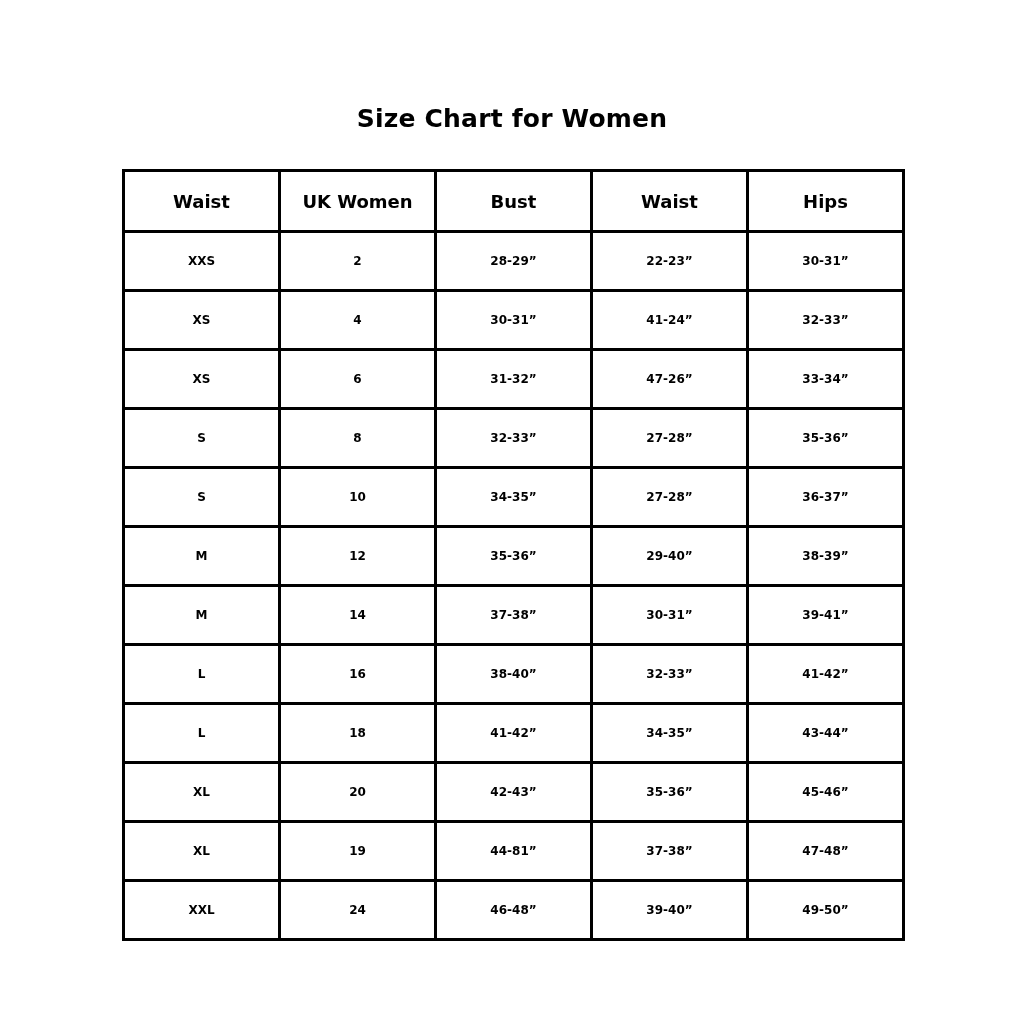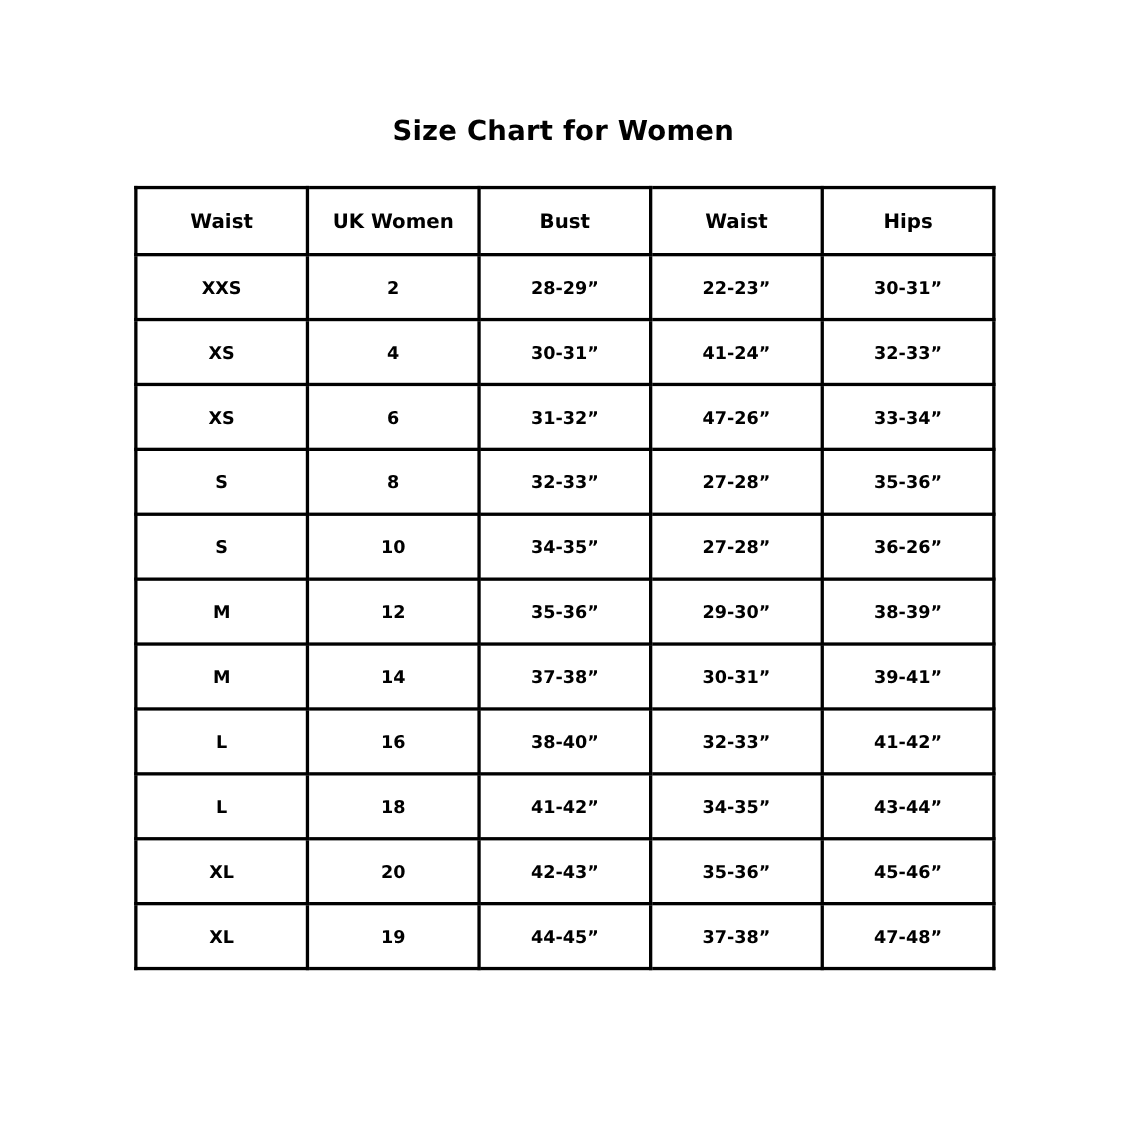--- a/index.html
+++ b/index.html
@@ -49,21 +49,21 @@
     font-weight: bold;
     color: #000;
     padding: 0;
   }
   table.size-table thead th {
     height: 58px;
     font-size: 18px;
   }
   table.size-table tbody td {
     height: 56px;
-    font-size: 16px;
+    font-size: 12px;
   }
   
   col.c0 { width: 156px; }
   col.c1 { width: 156px; }
   col.c2 { width: 156px; }
   col.c3 { width: 156px; }
   col.c4 { width: 156px; }
 </style>
 </head>
 <body>
@@ -117,27 +117,27 @@
           <td>8</td>
           <td>32-33”</td>
           <td>27-28”</td>
           <td>35-36”</td>
         </tr>
         <tr>
           <td>S</td>
           <td>10</td>
           <td>34-35”</td>
           <td>27-28”</td>
-          <td>36-26”</td>
+          <td>36-37”</td>
         </tr>
         <tr>
           <td>M</td>
           <td>12</td>
           <td>35-36”</td>
-          <td>29-30”</td>
+          <td>29-40”</td>
           <td>38-39”</td>
         </tr>
         <tr>
           <td>M</td>
           <td>14</td>
           <td>37-38”</td>
           <td>30-31”</td>
           <td>39-41”</td>
         </tr>
         <tr>
@@ -157,21 +157,28 @@
         <tr>
           <td>XL</td>
           <td>20</td>
           <td>42-43”</td>
           <td>35-36”</td>
           <td>45-46”</td>
         </tr>
         <tr>
           <td>XL</td>
           <td>19</td>
-          <td>44-45”</td>
+          <td>44-81”</td>
           <td>37-38”</td>
           <td>47-48”</td>
+        </tr>
+        <tr>
+          <td>XXL</td>
+          <td>24</td>
+          <td>46-48”</td>
+          <td>39-40”</td>
+          <td>49-50”</td>
         </tr>
       </tbody>
     </table>
   </div>
 
 </div>
 
 </body></html>

